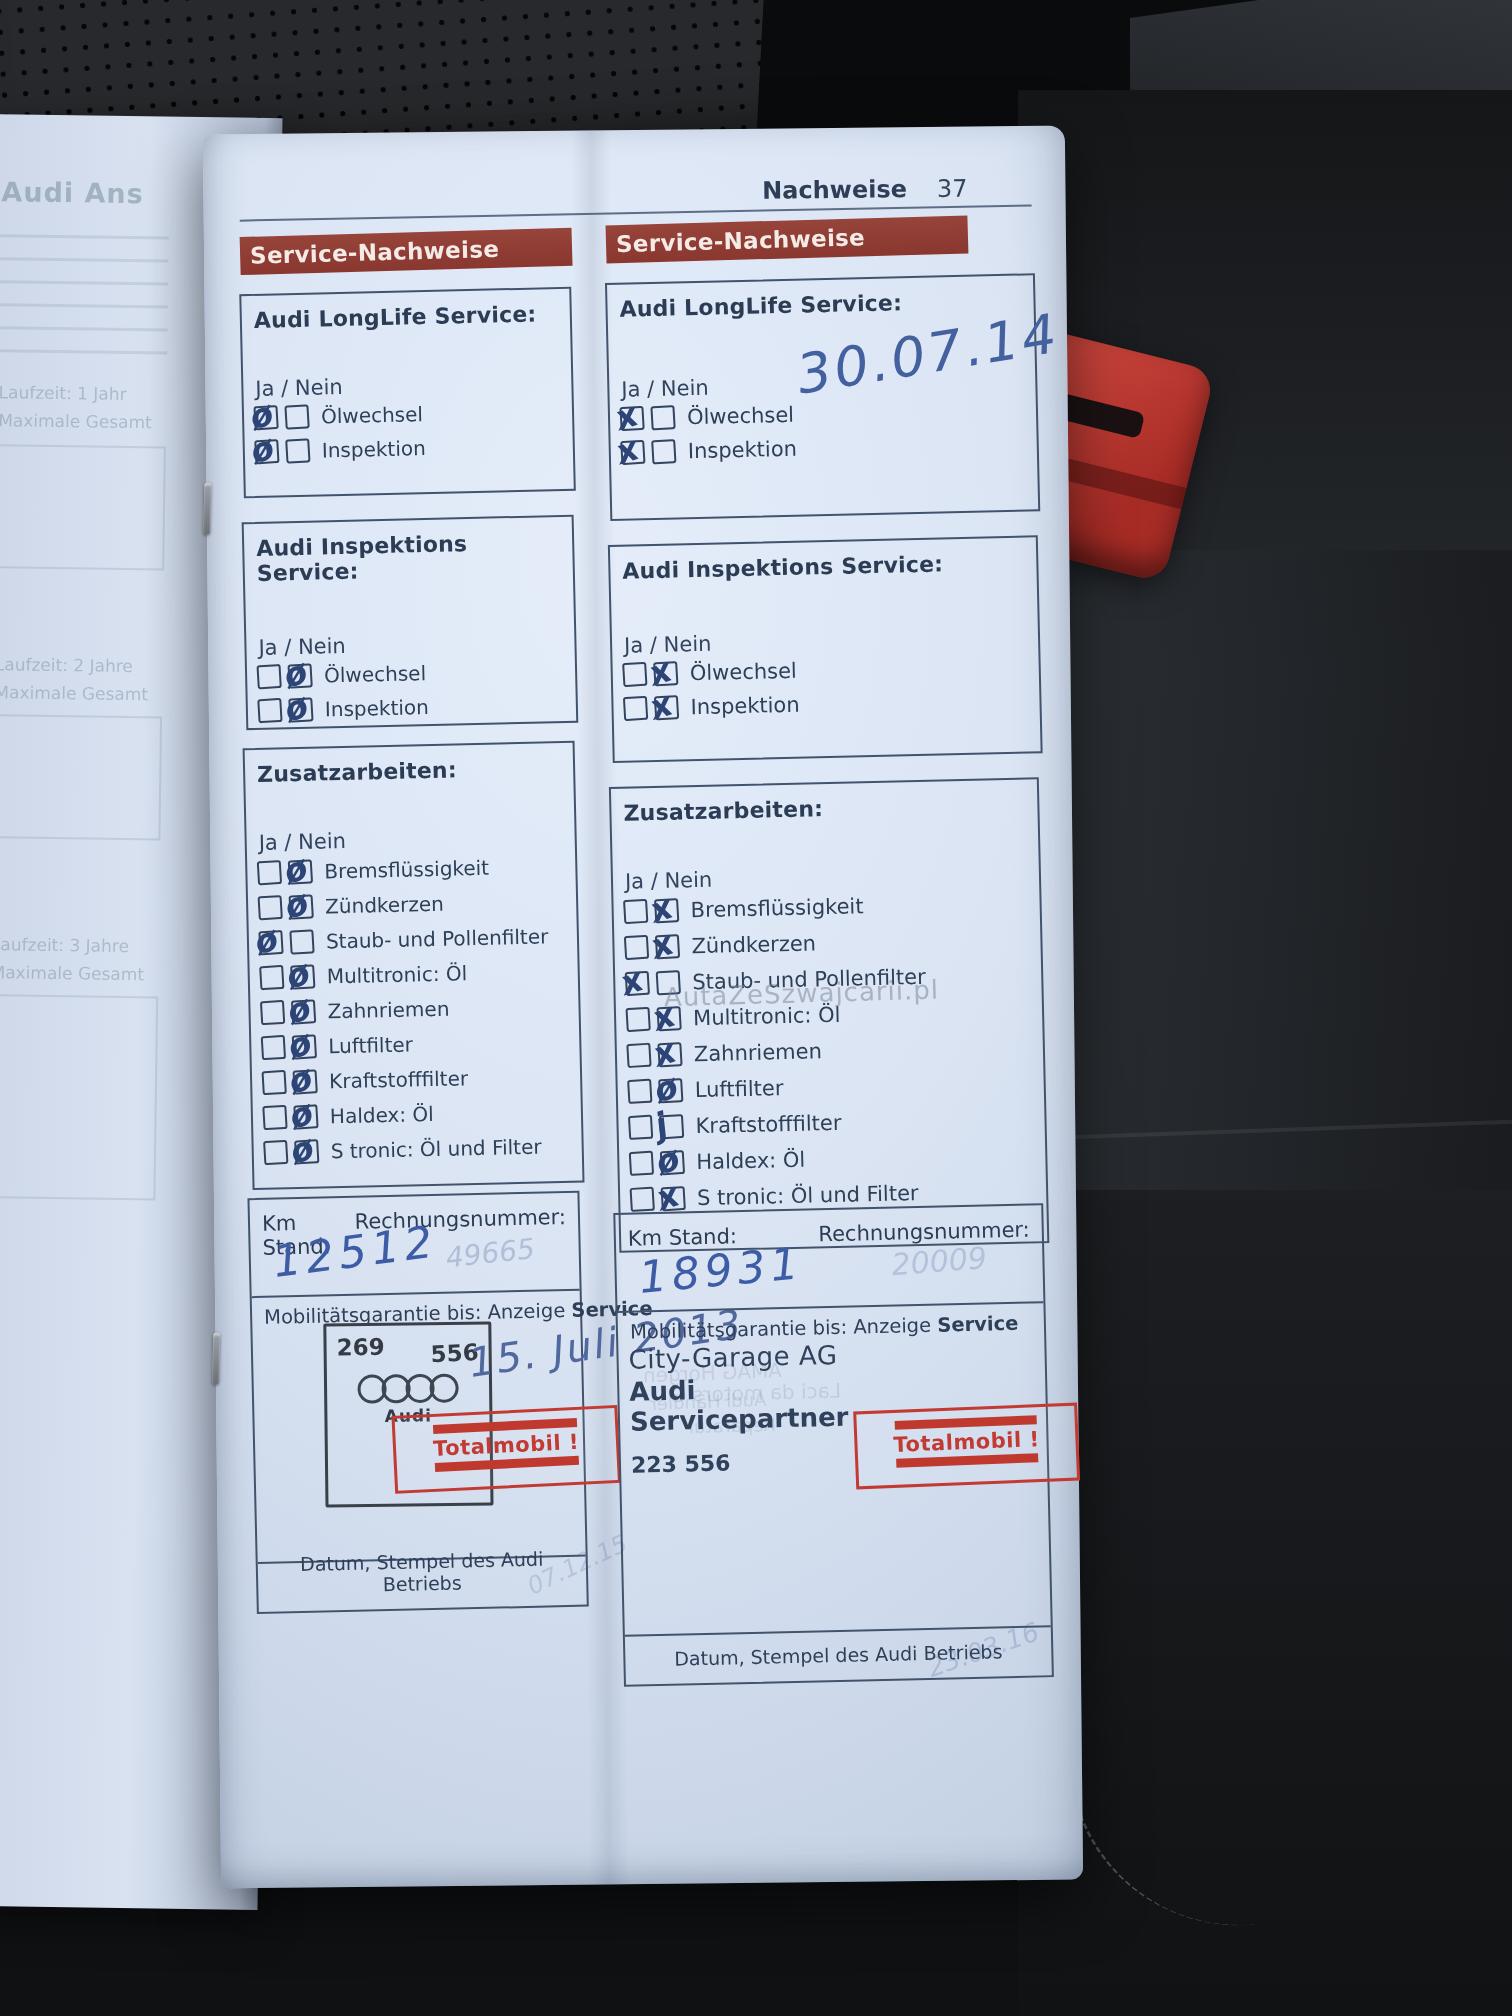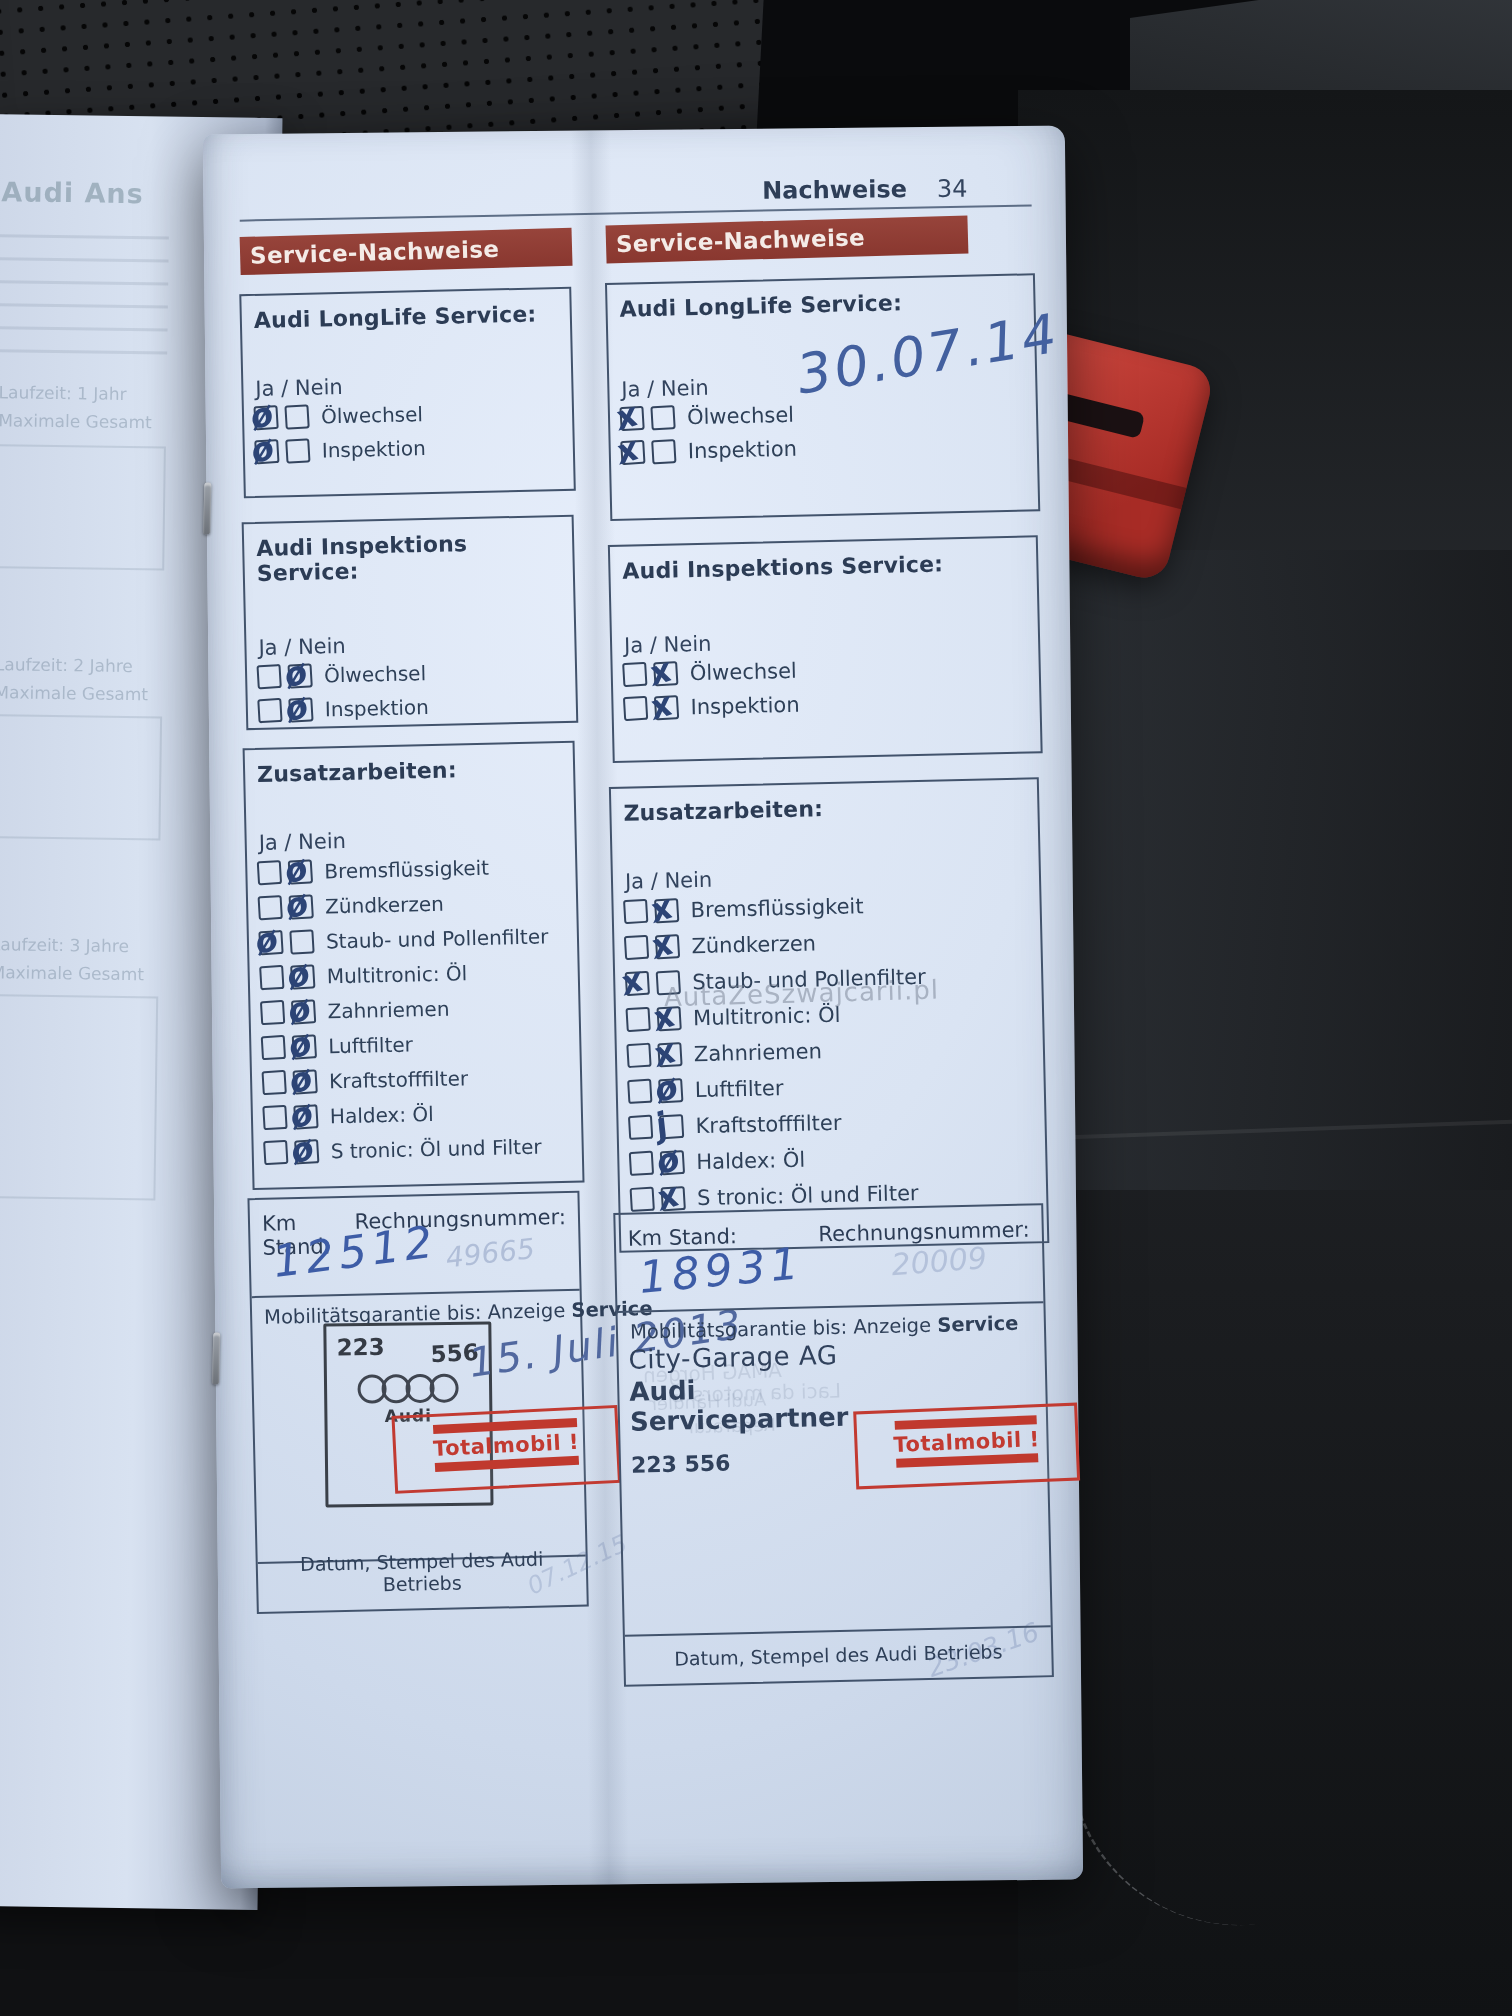--- a/index.html
+++ b/index.html
@@ -151,21 +151,21 @@
   </div>
 
   <div class="main-page">
     <div class="fold-shadow"></div>
     <div class="staple s1"></div>
     <div class="staple s2"></div>
 
     <div class="page-head">
       <div class="ph-row">
         <span class="ph-title">Nachweise</span>
-        <span class="ph-num">34</span>
+        <span class="ph-num">37</span>
       </div>
       <div class="ph-line"></div>
     </div>
 
     <section class="col col-left">
       <div class="redbar">Service-Nachweise</div>
 
       <div class="box boxA">
         <div class="box-title">Audi LongLife Service:</div>
         <div class="janein">Ja / Nein</div>
@@ -287,21 +287,21 @@
           <span>Rechnungsnummer:</span>
         </div>
         <div class="km-hand">12512</div>
         <div class="ghost inv-ghost">49665</div>
         <div class="d-div"></div>
         <div class="mobility">
           <span>Mobilitätsgarantie bis: Anzeige </span><b>Service</b>
         </div>
         <div class="dealer-stamp">
           <div class="stamp-codes">
-            <span>223</span>
+            <span>269</span>
             <span>556</span>
           </div>
           <svg class="rings" width="104" height="34" viewBox="0 0 104 34">
             <g fill="none" stroke="#3f4550" stroke-width="3">
               <circle cx="16" cy="17" r="13"></circle>
                 <circle cx="40" cy="17" r="13"></circle>
                 <circle cx="64" cy="17" r="13"></circle>
                 <circle cx="88" cy="17" r="13"></circle>
             </g>
           </svg>

